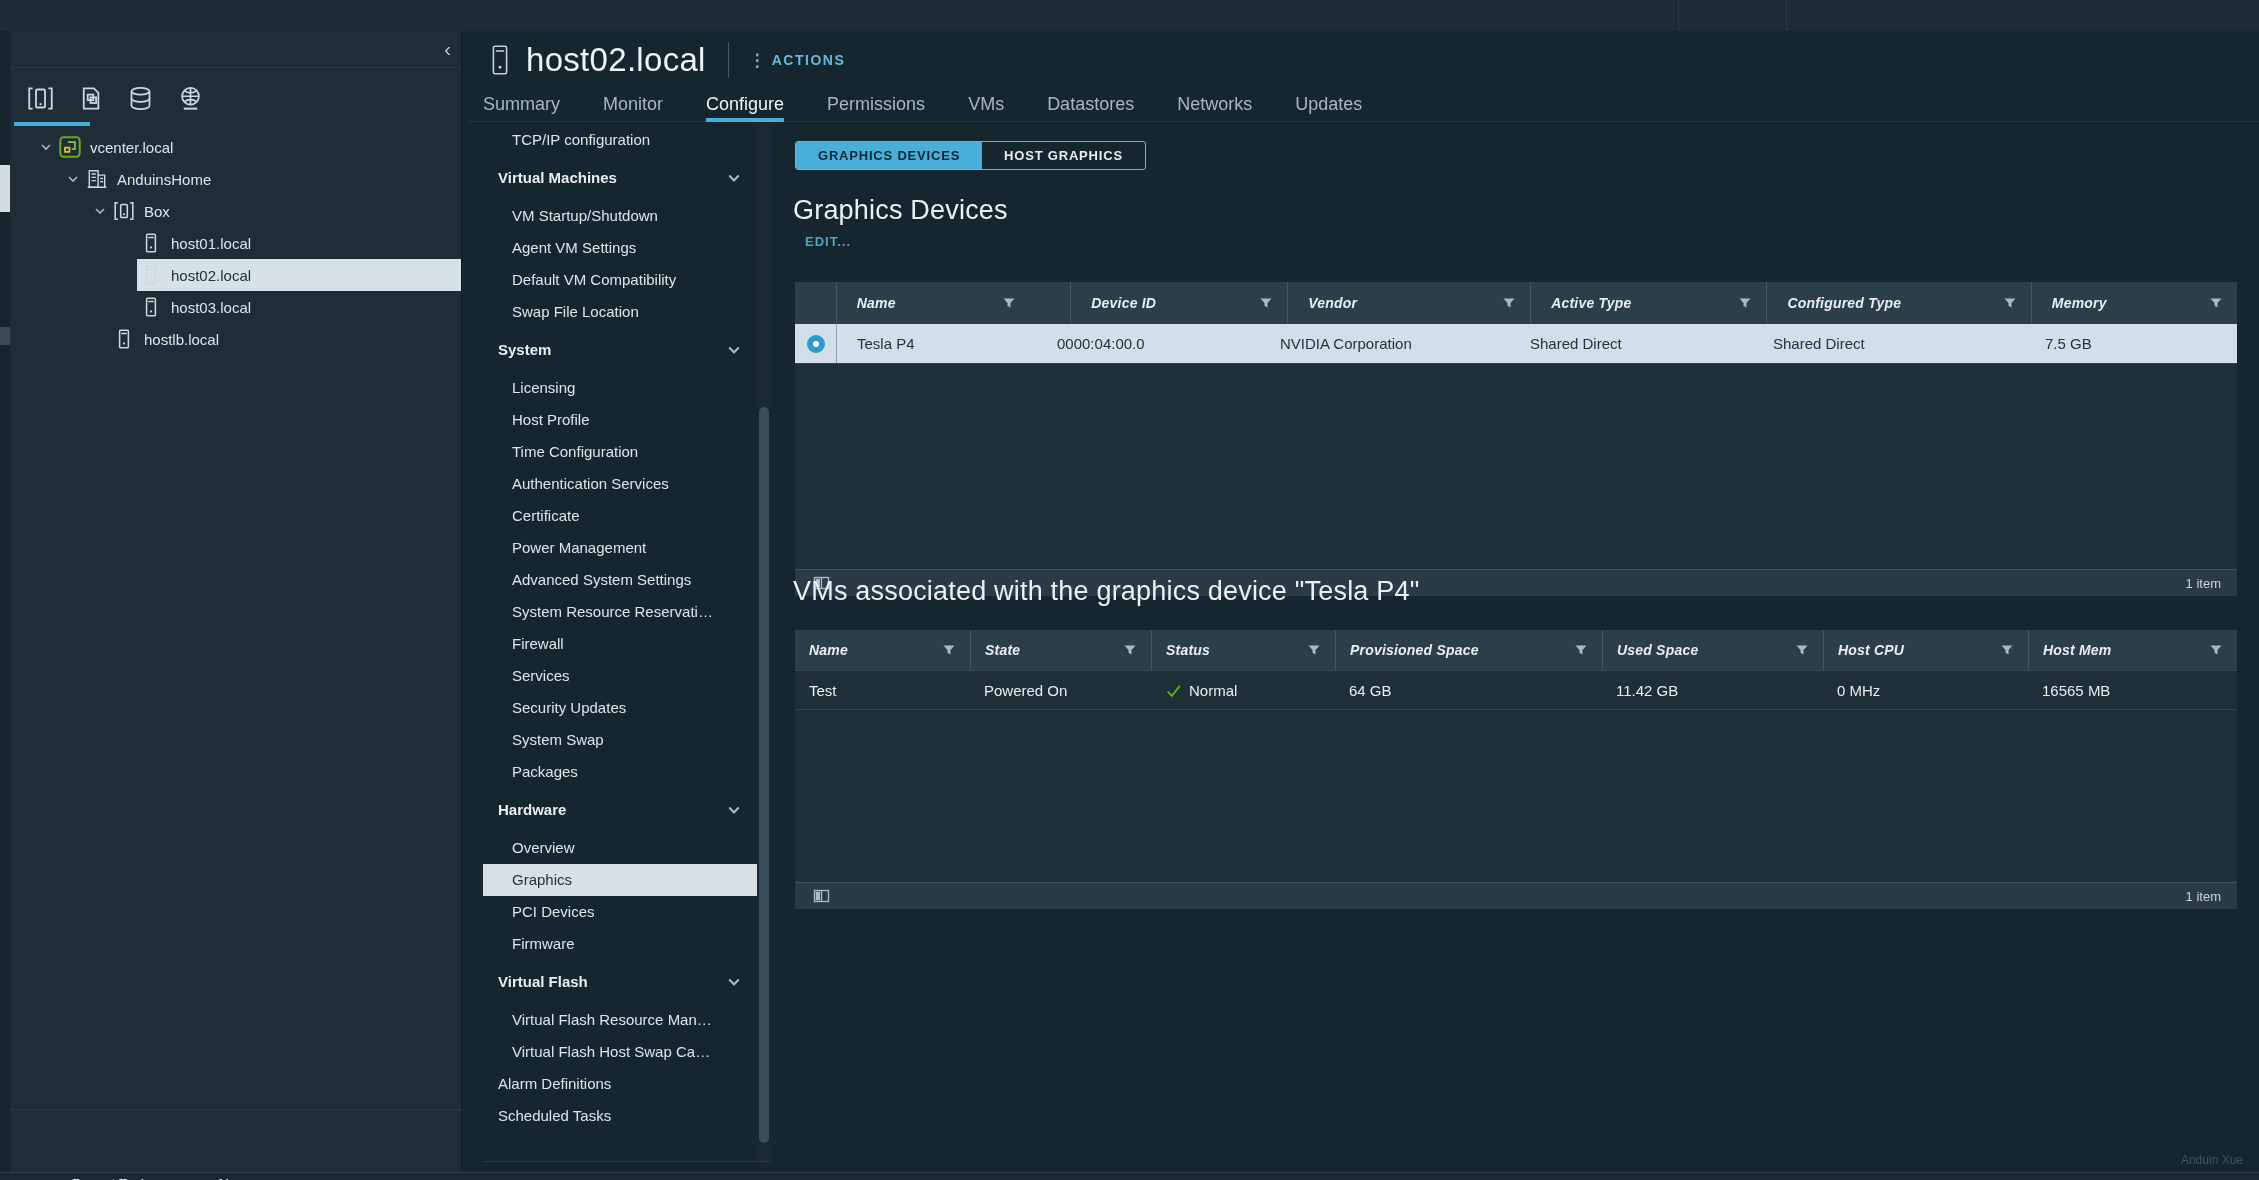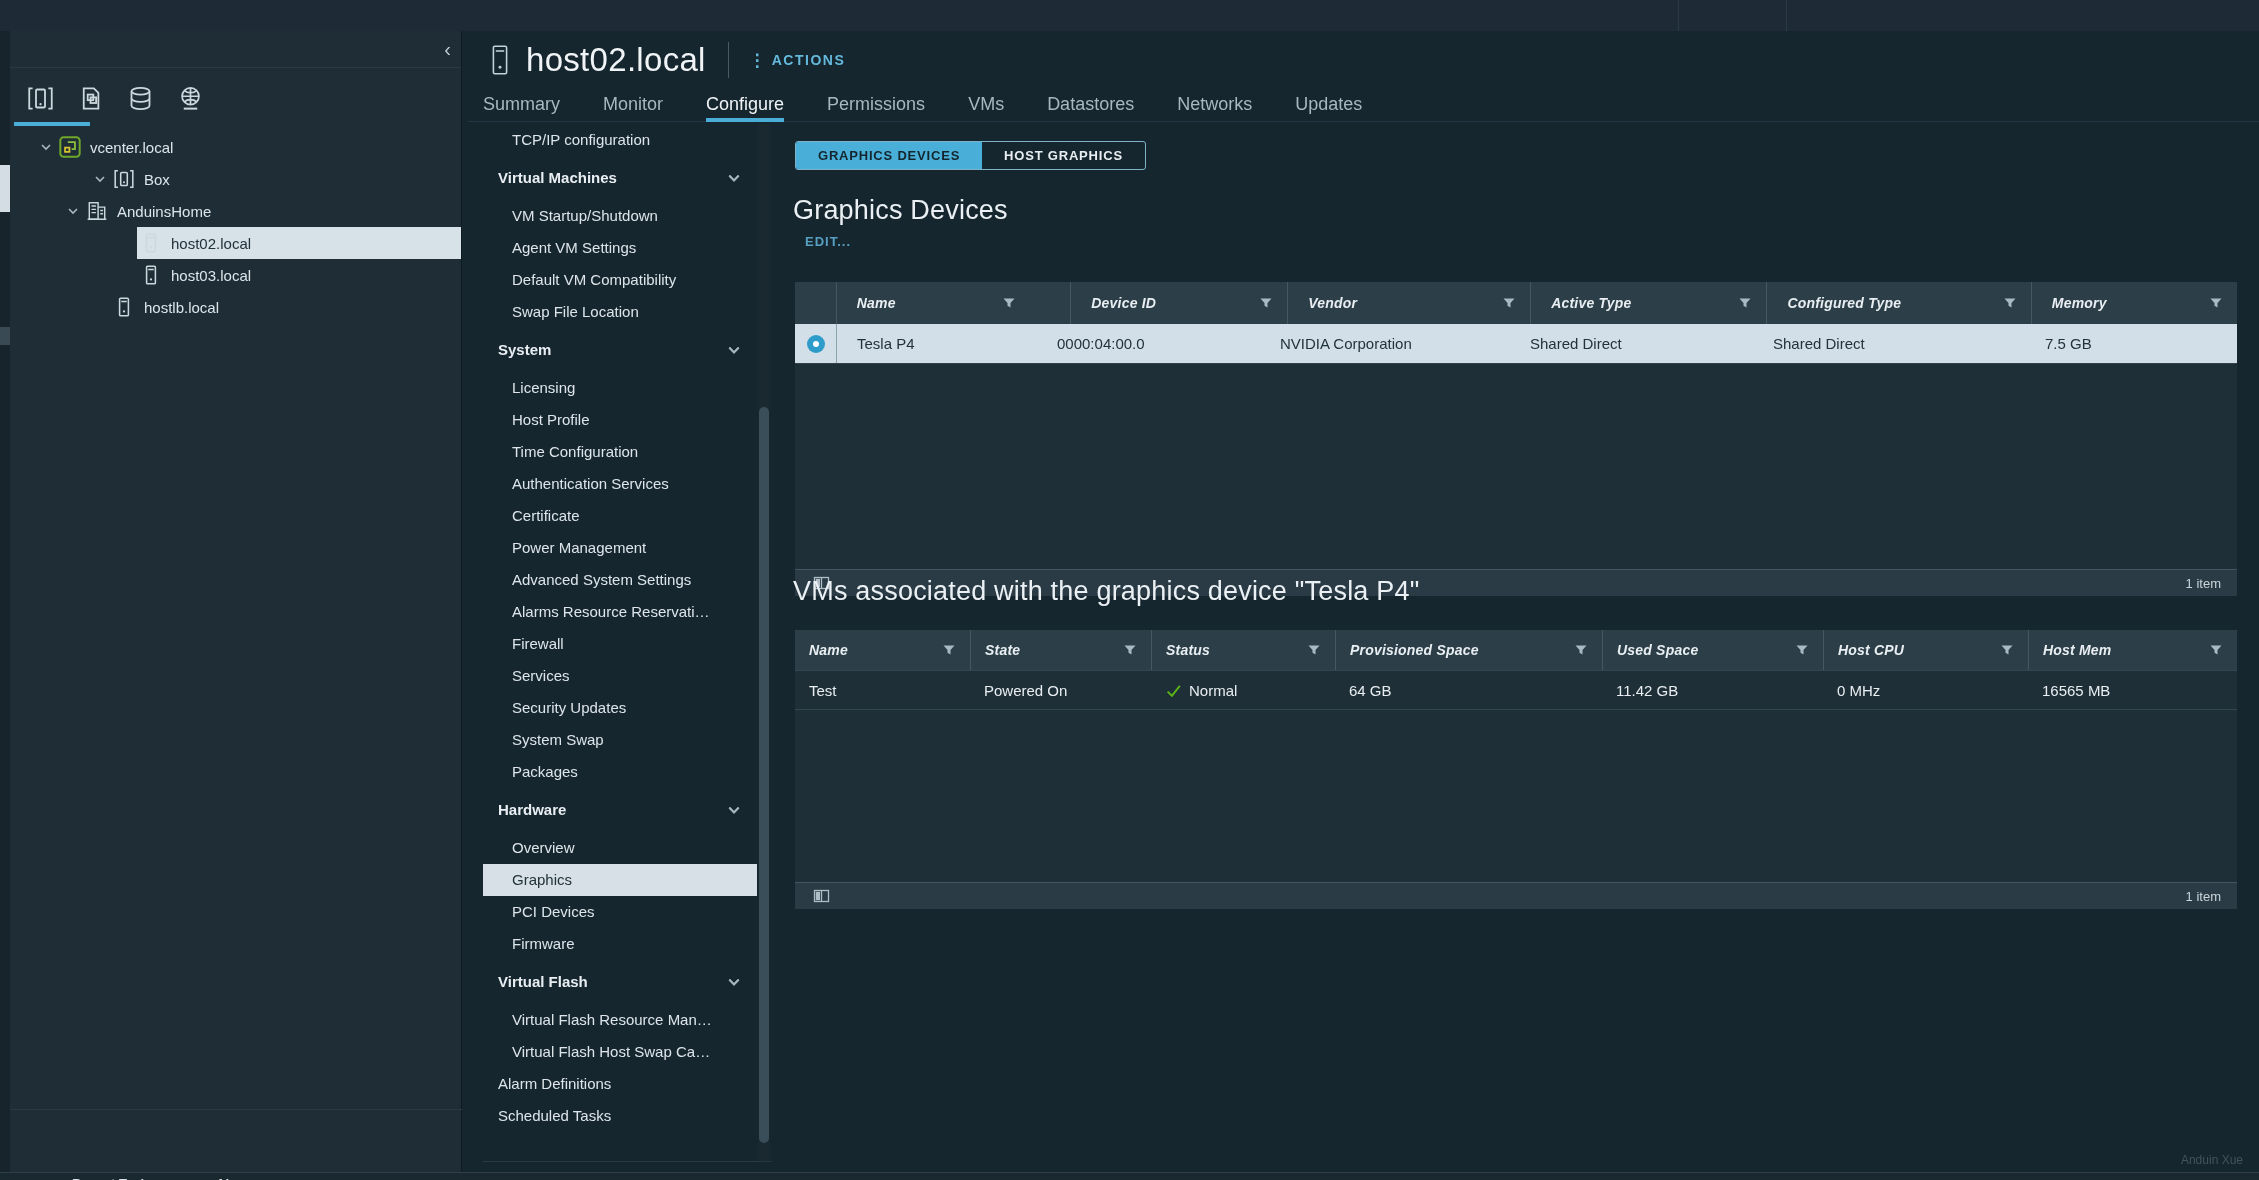--- a/index.html
+++ b/index.html
@@ -174,51 +174,64 @@
             <span class="tree-ico">
               <svg viewBox="0 0 20 20" fill="none">
                 <rect x="1.2" y="1.2" width="17.6" height="17.6" rx="3" stroke="#6FA82B" stroke-width="1.8"></rect>
                 <path d="M5.5 10.5h4v4h-4z" stroke="#D9C62F" stroke-width="1.6"></path>
                 <path d="M8 5.5h6.5V12h-3" stroke="#8CC13D" stroke-width="1.6"></path>
               </svg>
             </span>
             <span>vcenter.local</span>
           </span>
         </div>
+        <div class="tree-row" style="padding-left: 53px;">
+          <span class="tree-chev">
+            <svg viewBox="0 0 12 12" fill="none" stroke="#A8B8C0" stroke-width="1.6">
+              <path d="M2 4l4 4 4-4"></path>
+            </svg>
+          </span>
+          <span class="tree-body">
+            <span class="tree-ico">
+              <svg viewBox="0 0 20 20" fill="none" stroke="#CDD8DE" stroke-width="1.3">
+                <rect x="3" y="2.5" width="8" height="15"></rect>
+                <path d="M11 6.5h6v11h-6M5 5.5h4M5 8.5h4M5 11.5h4M13 9.5h2.5M13 12.5h2.5M1.5 17.5h17"></path>
+              </svg>
+            </span>
+            <span>AnduinsHome</span>
+          </span>
+        </div>
         <div class="tree-row" style="padding-left: 80px;">
           <span class="tree-chev">
             <svg viewBox="0 0 12 12" fill="none" stroke="#A8B8C0" stroke-width="1.6">
               <path d="M2 4l4 4 4-4"></path>
             </svg>
           </span>
           <span class="tree-body">
             <span class="tree-ico">
               <svg viewBox="0 0 20 20" fill="none" stroke="#CDD8DE" stroke-width="1.4">
                 <path d="M4.5 2.5H2v15h2.5M15.5 2.5H18v15h-2.5"></path>
                 <rect x="7" y="4" width="6" height="12" rx="1"></rect>
                 <circle cx="10" cy="13" r="0.9" fill="#CDD8DE" stroke="none"></circle>
               </svg>
             </span>
             <span>Box</span>
           </span>
         </div>
-        <div class="tree-row" style="padding-left: 53px;">
-          <span class="tree-chev">
-            <svg viewBox="0 0 12 12" fill="none" stroke="#A8B8C0" stroke-width="1.6">
-              <path d="M2 4l4 4 4-4"></path>
-            </svg>
-          </span>
+        <div class="tree-row" style="padding-left: 107px;">
+          <span class="tree-chev"></span>
           <span class="tree-body">
             <span class="tree-ico">
-              <svg viewBox="0 0 20 20" fill="none" stroke="#CDD8DE" stroke-width="1.3">
-                <rect x="3" y="2.5" width="8" height="15"></rect>
-                <path d="M11 6.5h6v11h-6M5 5.5h4M5 8.5h4M5 11.5h4M13 9.5h2.5M13 12.5h2.5M1.5 17.5h17"></path>
-              </svg>
-            </span>
-            <span>AnduinsHome</span>
+              <svg viewBox="0 0 20 20" fill="none" stroke="#CDD8DE" stroke-width="1.4">
+                <rect x="6" y="2" width="8" height="16" rx="1"></rect>
+                <path d="M7.5 5h5"></path>
+                <circle cx="10" cy="14" r="1" fill="#CDD8DE" stroke="none"></circle>
+              </svg>
+            </span>
+            <span>host01.local</span>
           </span>
         </div>
         <div class="tree-row" style="padding-left: 107px;">
           <span class="tree-chev"></span>
           <span class="tree-body selected">
             <span class="tree-ico">
               <svg viewBox="0 0 20 20" fill="none" stroke="#CDD8DE" stroke-width="1.4">
                 <rect x="6" y="2" width="8" height="16" rx="1"></rect>
                 <path d="M7.5 5h5"></path>
                 <circle cx="10" cy="14" r="1" fill="#CDD8DE" stroke="none"></circle>
@@ -300,21 +313,21 @@
             </svg></span><span></span><svg viewBox="0 0 12 12" fill="none" stroke="#A8B8C0" stroke-width="1.6">
             <path d="M2 4l4 4 4-4"></path>
           </svg></div>
         <div class="nav-item">Licensing</div>
         <div class="nav-item">Host Profile</div>
         <div class="nav-item">Time Configuration</div>
         <div class="nav-item">Authentication Services</div>
         <div class="nav-item">Certificate</div>
         <div class="nav-item">Power Management</div>
         <div class="nav-item">Advanced System Settings</div>
-        <div class="nav-item">Alarms Resource Reservati…</div>
+        <div class="nav-item">System Resource Reservati…</div>
         <div class="nav-item">Firewall</div>
         <div class="nav-item">Services</div>
         <div class="nav-item">Security Updates</div>
         <div class="nav-item">System Swap</div>
         <div class="nav-item">Packages</div>
         <div class="nav-section"><span>Hardware</span><span><svg viewBox="0 0 12 12" fill="none" stroke="#A8B8C0" stroke-width="1.6">
               <path d="M2 4l4 4 4-4"></path>
             </svg></span><span></span><svg viewBox="0 0 12 12" fill="none" stroke="#A8B8C0" stroke-width="1.6">
             <path d="M2 4l4 4 4-4"></path>
           </svg></div>

